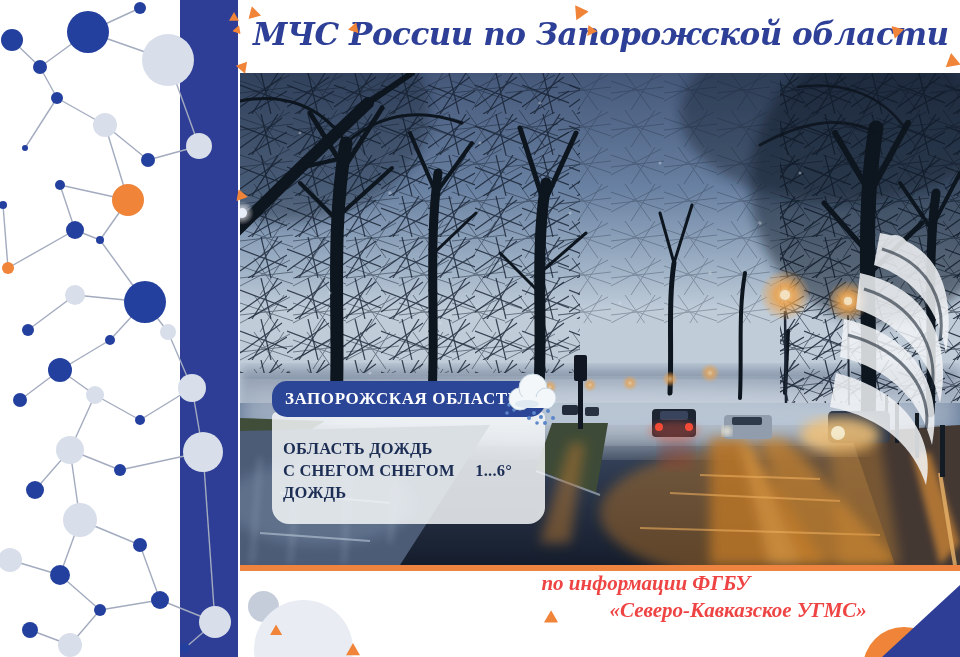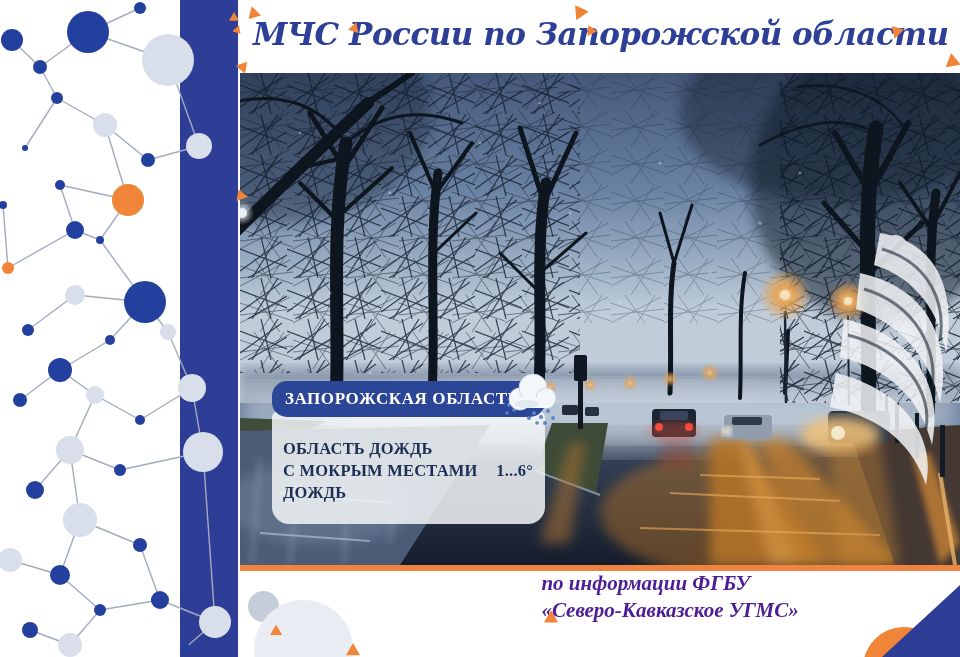--- a/index.html
+++ b/index.html
@@ -30,23 +30,23 @@
   }
   .card-header-label{color:#ffffff;font:700 17px "Liberation Serif",serif;letter-spacing:.6px;white-space:nowrap;}
   .cloud-icon{position:absolute;right:-16px;top:-10px;z-index:3;}
   .card-body{
     position:relative;z-index:1;margin-top:-5px;
     background:rgba(246,248,249,.84);border-radius:5px 5px 17px 17px;
     padding:26px 12px 20px 11px;box-sizing:border-box;min-height:92px;
   }
   .cond-line{font:700 16.5px "Liberation Serif",serif;color:#1d2e55;line-height:22px;letter-spacing:.2px;}
   .cond-row2{display:flex;align-items:baseline;}
-  .temp{margin-left:auto;}
-  
-  .footer{position:absolute;right:25px;top:570px;text-align:left;color:#4c1d95;
+  .temp{margin-left:auto;margin-right:21px;}
+  
+  .footer{position:absolute;right:25px;top:570px;text-align:center;color:#ef4444;
           font:italic 700 21px "Liberation Serif",serif;line-height:27px;z-index:4;}
   .footer-line1{margin-right:185px;white-space:nowrap;}
   .footer-line2{white-space:nowrap;}
   
   .corner-triangle{position:absolute;right:0;bottom:0;width:78px;height:72px;background:#2e3e96;
                    clip-path:polygon(100% 0,100% 100%,0 100%);z-index:6;}
   .corner-circle{position:absolute;right:15px;bottom:-52px;width:82px;height:82px;border-radius:50%;
                  background:#f08438;z-index:5;}
   .gray-circle{position:absolute;border-radius:50%;z-index:1;}
   .gc3{left:248px;top:591px;width:31px;height:31px;background:#c5cdda;}
@@ -391,21 +391,21 @@
               <circle cx="30" cy="17" r="14"></circle>
               <circle cx="43" cy="27" r="10"></circle>
             <rect x="12" y="26" width="38" height="11" rx="5" stroke="none"></rect>
           </g>
           <ellipse cx="24" cy="33" rx="12" ry="4" fill="#d5e2ec" opacity=".7"></ellipse>
         </svg>
       </div>
       <div class="card-body">
         <div class="cond-line">ОБЛАСТЬ ДОЖДЬ</div>
         <div class="cond-line cond-row2">
-          <span>С МОКРЫМ МЕСТАМИ</span>
+          <span>С СНЕГОМ СНЕГОМ</span>
           <span class="temp">1...6°</span>
         </div>
         <div class="cond-line">ДОЖДЬ</div>
       </div>
     </div>
   </div>
 
   <div class="footer">
     <div class="footer-line1">по информации ФГБУ</div>
     <div class="footer-line2">«Северо-Кавказское УГМС»</div>

